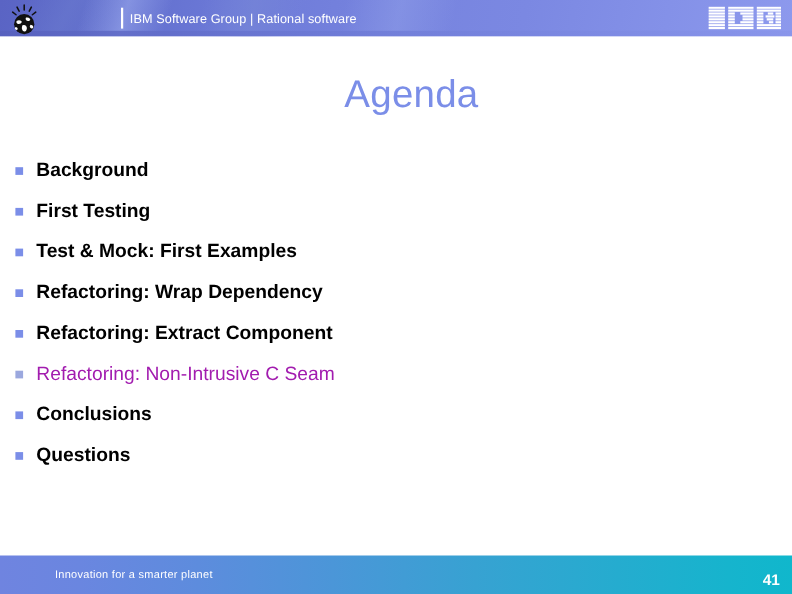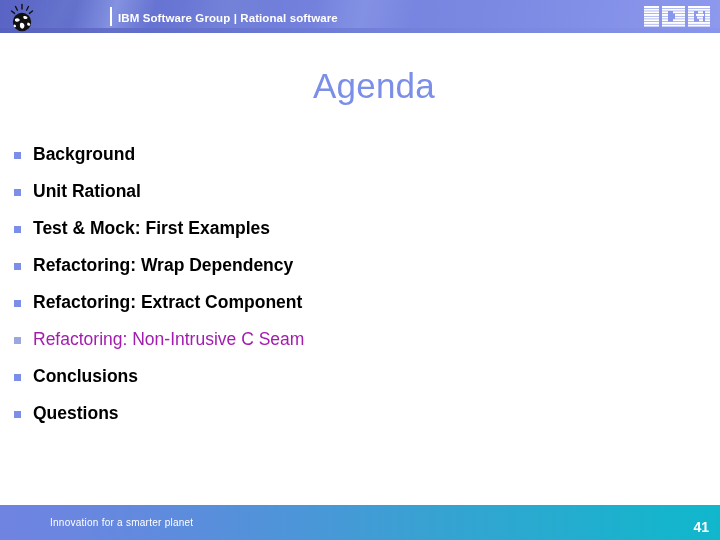--- a/index.html
+++ b/index.html
@@ -74,21 +74,21 @@
   #hdr-rule {
     position:absolute;
     left:110px; top:7px;
     width:2px; height:19px;
     background:#ffffff;
   }
   #hdr-title {
     position:absolute;
     left:118px; top:12px;
     font-size:11.5px;
-    font-weight:700;
+    font-weight:400;
     color:#ffffff;
     letter-spacing:.1px;
     white-space:nowrap;
   }
 
   
   #ibm-logo {
     position:absolute;
     right:10px; top:6px;
     width:66px; height:21px;
@@ -246,21 +246,21 @@
 
   <div id="slide-title">Agenda</div>
 
   <ul id="agenda-list">
     <li>
       <span class="bullet-mark"></span>
       <span class="bullet-text">Background</span>
     </li>
     <li>
       <span class="bullet-mark"></span>
-      <span class="bullet-text">Unit Rational</span>
+      <span class="bullet-text">First Testing</span>
     </li>
     <li>
       <span class="bullet-mark"></span>
       <span class="bullet-text">Test &amp; Mock: First Examples</span>
     </li>
     <li>
       <span class="bullet-mark"></span>
       <span class="bullet-text">Refactoring: Wrap Dependency</span>
     </li>
     <li>

